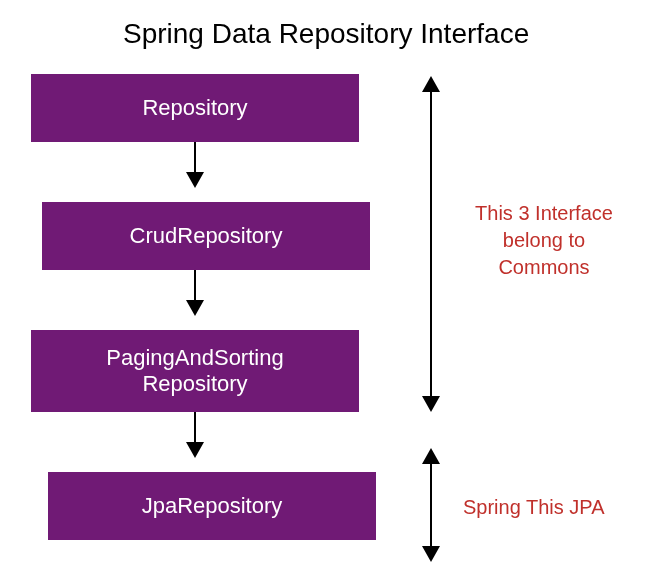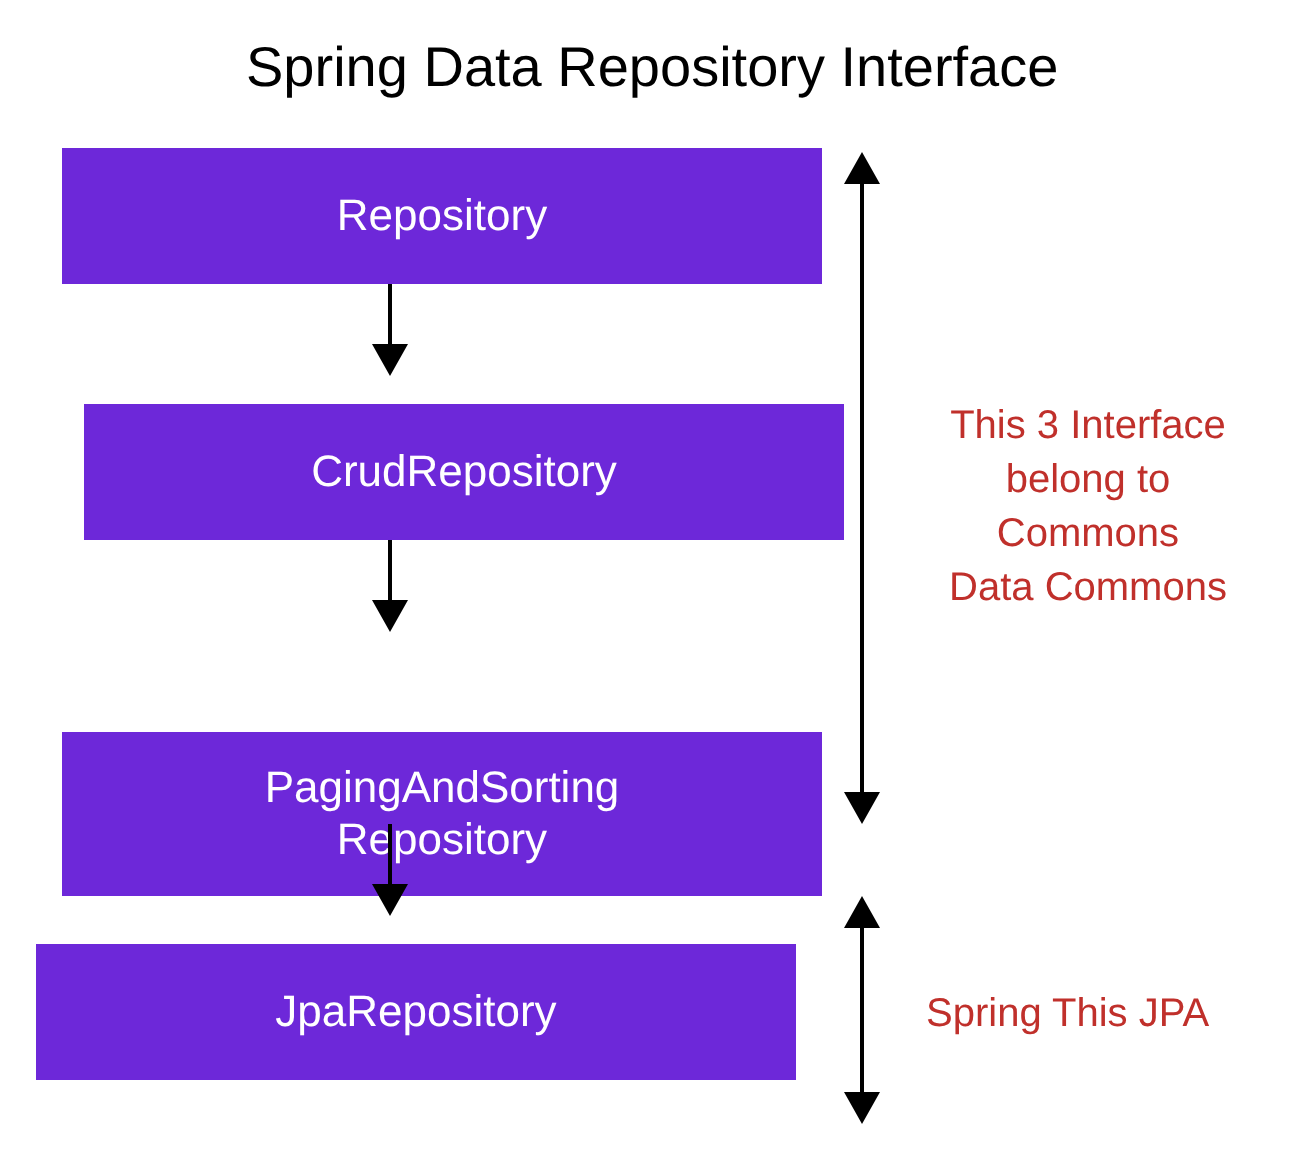--- a/index.html
+++ b/index.html
@@ -14,32 +14,32 @@
       font-size: 28px;
       font-weight: 400;
       color: #000;
       position: absolute;
       top: 18px;
       left: 100px;
       margin-left: 23px;
     }
     .box {
       position: absolute;
-      width: 380px;
+      width: 328px;
       height: 68px;
-      background: #6d28d9;
+      background: #701a75;
       color: #ffffff;
       display: flex;
       align-items: center;
       justify-content: center;
       font-size: 22px;
       text-align: center;
       line-height: 1.2;
     }
-    .box.tall { height: 82px; margin-top: 36px; }
+    .box.tall { height: 82px; }
     .arrow-down {
       position: absolute;
       left: 194px;
       width: 2px;
       background: #000;
     }
     .arrow-down::after {
       content: "";
       position: absolute;
       bottom: -2px;
@@ -98,27 +98,26 @@
 
 <div class="box tall" style="top:330px; left:31px;">
   <div>
     <div>PagingAndSorting</div>
     <div>Repository</div>
   </div>
 </div>
 
 <div class="arrow-down" style="top:412px; height:44px;"></div>
 
-<div class="box" style="top:472px; left:18px;">
+<div class="box" style="top:472px; left:48px;">
   <span>JpaRepository</span>
 </div>
 
 <div class="double-arrow" style="left:430px; top:78px; height:332px;"></div>
 
 <div class="double-arrow" style="left:430px; top:450px; height:110px;"></div>
 
 <div class="annotation" style="left:459px; top:200px; width:170px;text-align:center;">
   <div>This 3 Interface</div>
   <div>belong to Commons</div>
-  <div>Data Commons</div>
 </div>
 
 <div class="annotation" style="left:463px; top:494px;">Spring This JPA</div>
 
 </body></html>

